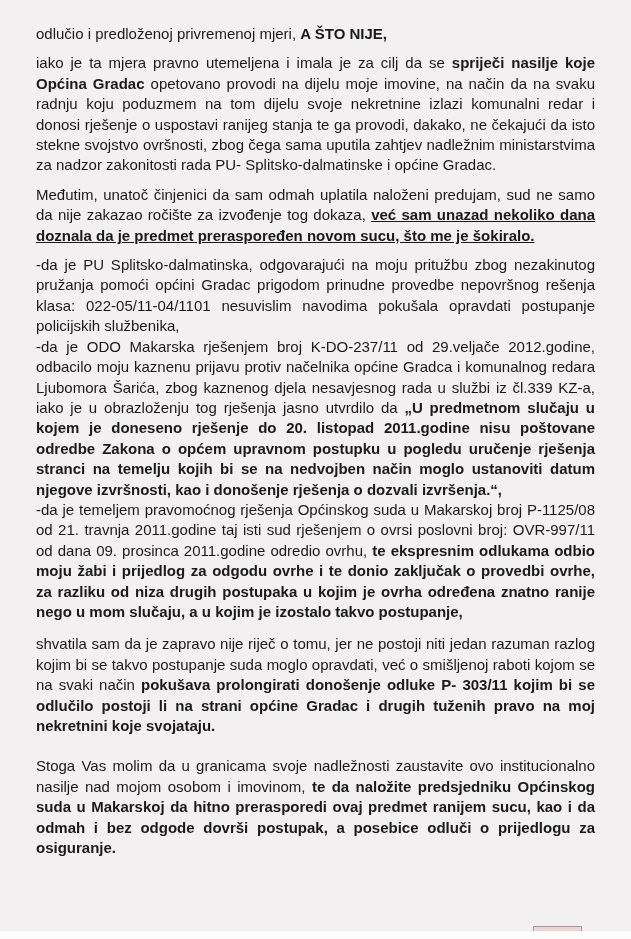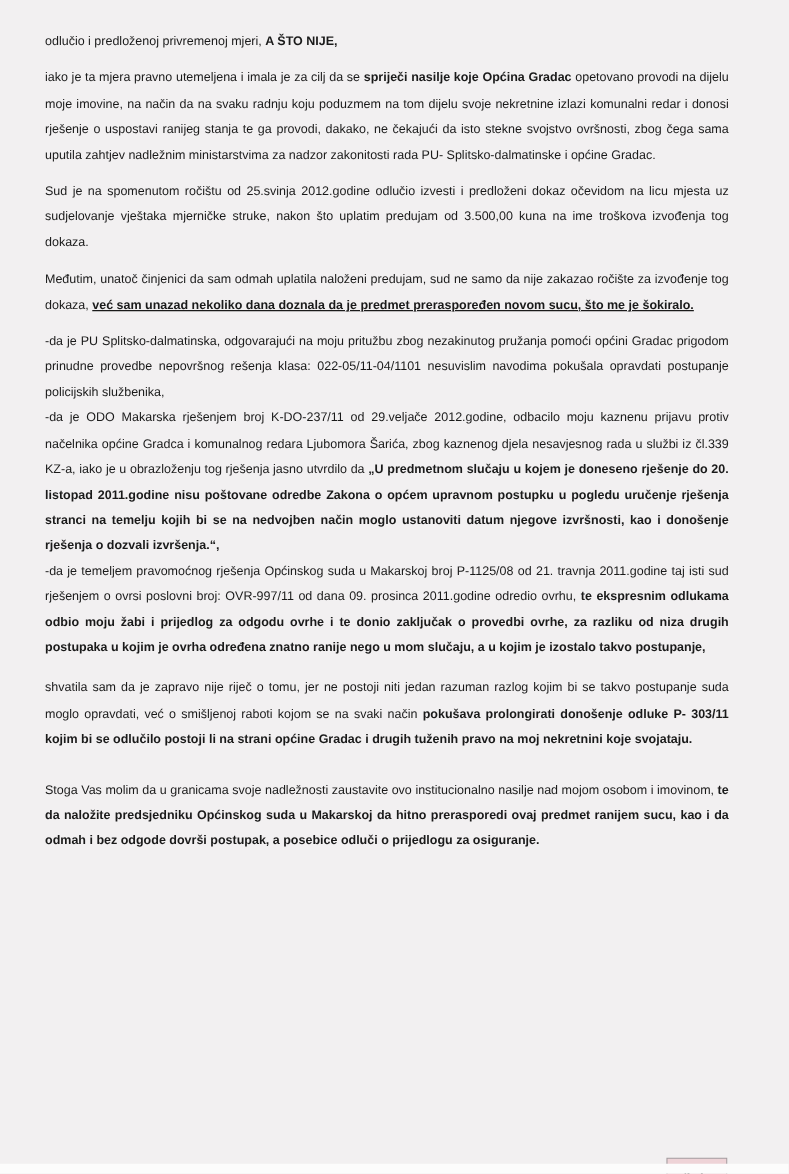--- a/index.html
+++ b/index.html
@@ -10,22 +10,22 @@
     overflow: hidden;
     font-family: "Liberation Sans", sans-serif;
     color: #1a1a1a;
   }
   .sheet {
     position: absolute;
     top: 24px; left: 36px;
     width: 559px;
   }
   .sheet p {
-    margin: 0 12px 9px 0;
-    font-size: 10px;
+    margin: 0 0 9px 0;
+    font-size: 15px;
     line-height: 20.4px;
     text-align: justify;
   }
   .sheet p.tight { margin-bottom: 0; }
   .sheet p.gap-md { margin-bottom: 12px; }
   .sheet p.gap-lg { margin-bottom: 20px; }
   .b { font-weight: bold; }
   .i { }
   .u { text-decoration: underline; }
   .note {
@@ -53,21 +53,20 @@
 </style>
 </head>
 <body>
 
 <div class="sheet">
 
   <p><span>odlučio i predloženoj privremenoj  mjeri, </span><span class="b">A ŠTO NIJE,</span></p>
 
   <p><span>iako je ta mjera pravno utemeljena i imala  je za cilj da se </span><span class="b">spriječi nasilje koje Općina Gradac</span><span> opetovano provodi na dijelu moje imovine, na način da na svaku radnju koju poduzmem na tom dijelu svoje nekretnine izlazi komunalni redar  i donosi rješenje  o uspostavi  ranijeg stanja te ga provodi, dakako, ne čekajući da isto  stekne svojstvo ovršnosti, zbog čega sama uputila  zahtjev  nadležnim  ministarstvima  za  nadzor   zakonitosti  rada   PU- Splitsko-dalmatinske i općine Gradac.</span></p>
 
-  <p><span>Sud je na spomenutom ročištu od  25.svinja 2012.godine odlučio izvesti i predloženi dokaz očevidom   na licu mjesta uz sudjelovanje vještaka mjerničke struke, nakon što uplatim predujam od 3.500,00 kuna na ime troškova izvođenja tog dokaza.</span></p>
 
   <p><span>Međutim, unatoč činjenici da sam odmah uplatila naloženi predujam, sud  ne samo da nije zakazao ročište za izvođenje tog dokaza, </span><span class="b u">već sam unazad nekoliko dana doznala da je predmet preraspoređen novom sucu, što me je šokiralo.</span></p>
 
 
   <p class="tight"><span>-da je PU Splitsko-dalmatinska, odgovarajući na moju pritužbu zbog nezakinutog pružanja pomoći općini Gradac prigodom prinudne provedbe nepovršnog rešenja klasa: 022-05/11-04/1101 nesuvislim navodima pokušala opravdati postupanje policijskih službenika,</span></p>
 
   <p class="tight"><span>-da je ODO Makarska rješenjem  broj K-DO-237/11 od 29.veljače 2012.godine, odbacilo moju kaznenu prijavu protiv načelnika općine Gradca i komunalnog redara Ljubomora Šarića,  zbog kaznenog djela nesavjesnog rada u službi iz čl.339 KZ-a, iako je u obrazloženju tog rješenja jasno utvrdilo da </span><span class="b i">„U predmetnom slučaju u kojem je doneseno rješenje do 20. listopad 2011.godine nisu poštovane odredbe Zakona o općem upravnom postupku u pogledu uručenje rješenja stranci na temelju kojih   bi se na nedvojben način moglo ustanoviti datum njegove izvršnosti, kao i donošenje rješenja o dozvali izvršenja.“,</span></p>
 
   <p class="gap-md"><span>-da je temeljem pravomoćnog  rješenja Općinskog suda u Makarskoj broj P-1125/08 od 21. travnja 2011.godine  taj isti sud  rješenjem o ovrsi poslovni broj: OVR-997/11 od dana 09. prosinca 2011.godine odredio ovrhu, </span><span class="b">te ekspresnim odlukama odbio moju žabi i prijedlog za odgodu ovrhe  i te donio zaključak o provedbi ovrhe,  za razliku od niza drugih postupaka u kojim je  ovrha određena  znatno ranije nego u mom slučaju, a u kojim je izostalo takvo postupanje,</span></p>
 

